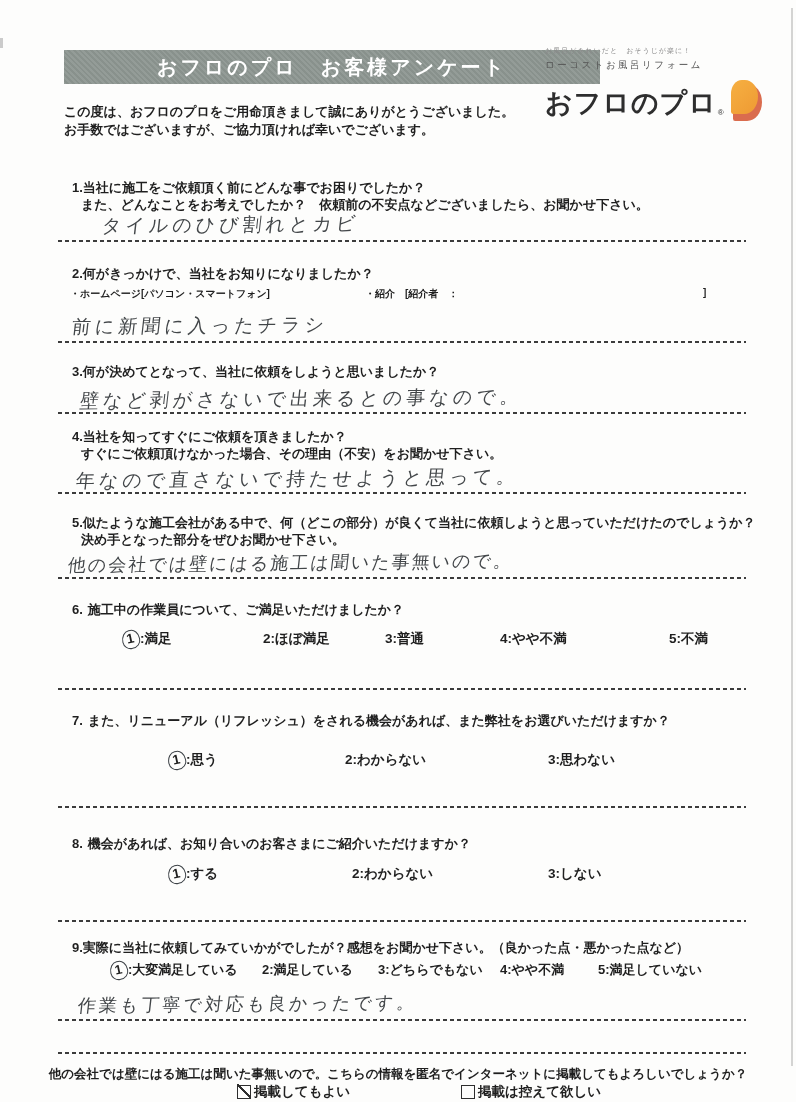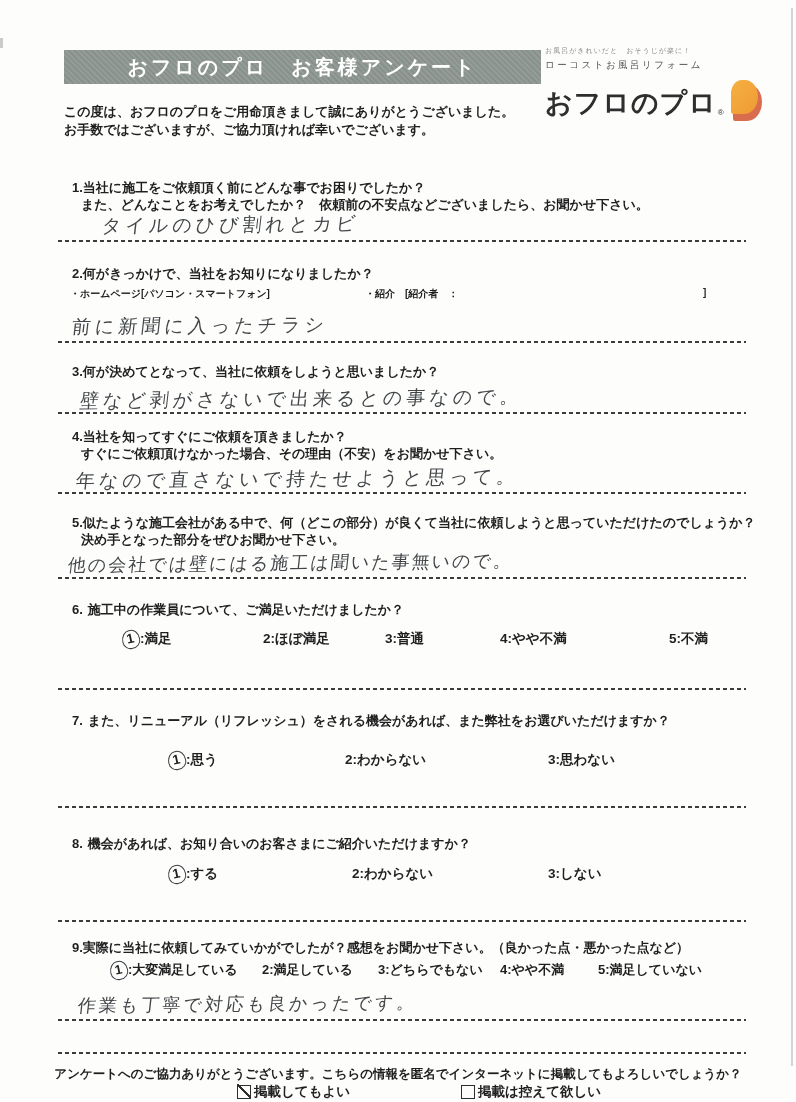--- a/index.html
+++ b/index.html
@@ -7,21 +7,21 @@
     position:relative; width:796px; height:1102px; margin:0 auto;
     background:#fdfdfc; overflow:hidden;
     font-family:"Liberation Sans","DejaVu Sans",sans-serif;
     color:#2b2b2b;
   }
   .scan-edge-right{position:absolute; right:3px; top:8px; bottom:36px; width:2px; background:#c6c6c6; opacity:.75;}
   .scan-speck{position:absolute; left:0; top:38px; width:3px; height:10px; background:#9a9a9a; opacity:.5;}
 
   
   .titlebar{
-    position:absolute; left:64px; top:50px; width:477px; height:34px;
+    position:absolute; left:64px; top:50px; width:536px; height:34px;
     background:#8e9792;
     background-image:repeating-linear-gradient(45deg, rgba(255,255,255,.05) 0 2px, rgba(0,0,0,.04) 2px 4px);
     color:#fff; font-weight:bold; font-size:20px; letter-spacing:3px;
     text-align:center; line-height:34px;
   }
   .logo{position:absolute; left:545px; top:46px; width:200px;}
   .logo .tagline{font-size:7px; color:#8a8a8a; letter-spacing:1px; white-space:nowrap;}
   .logo .subtitle{font-size:9.5px; color:#555; letter-spacing:2.5px; margin-top:3px; white-space:nowrap;}
   .logo .namerow{display:flex; align-items:flex-start; margin-top:16px;}
   .logo .name{font-size:27px; font-weight:bold; color:#2e2e2e; letter-spacing:1px; line-height:30px; white-space:nowrap;}
@@ -165,21 +165,21 @@
     <span class="opt" style="left:110px;"><span class="circ">1</span><span>:大変満足している</span></span>
     <span class="opt" style="left:262px;"><span>2</span><span>:満足している</span></span>
     <span class="opt" style="left:378px;"><span>3</span><span>:どちらでもない</span></span>
     <span class="opt" style="left:500px;"><span>4</span><span>:やや不満</span></span>
     <span class="opt" style="left:598px;"><span>5</span><span>:満足していない</span></span>
   </div>
   <div class="answer" style="left:78px; top:992px; font-size:18px; letter-spacing:3px;">作業も丁寧で対応も良かったです。</div>
   <div class="dash" style="top:1019px;"></div>
 
   <div class="dash" style="top:1052px;"></div>
-  <div class="thanks" style="top:1066px;">アンケートへのご協力ありがとうございます。こちらの情報を匿名でインターネットに掲載してもよろしいでしょうか？</div>
+  <div class="thanks" style="top:1066px;">他の会社では壁にはる施工は聞いた事無いので。こちらの情報を匿名でインターネットに掲載してもよろしいでしょうか？</div>
   <div class="checkrow" style="top:1083px;">
     <span class="copt" style="left:237px;">
       <span class="cbx checked"></span>
       <span>掲載してもよい</span>
     </span>
     <span class="copt" style="left:453px;padding-left:8px;">
       <span class="cbx"></span>
       <span>掲載は控えて欲しい</span>
     </span>
   </div>

